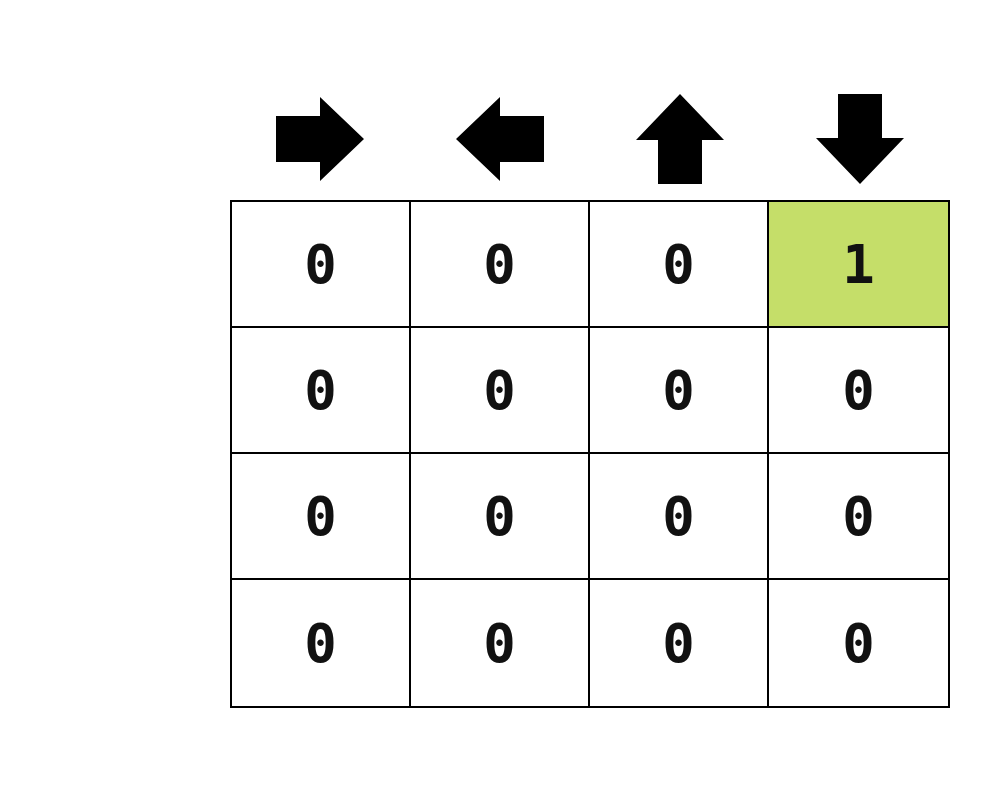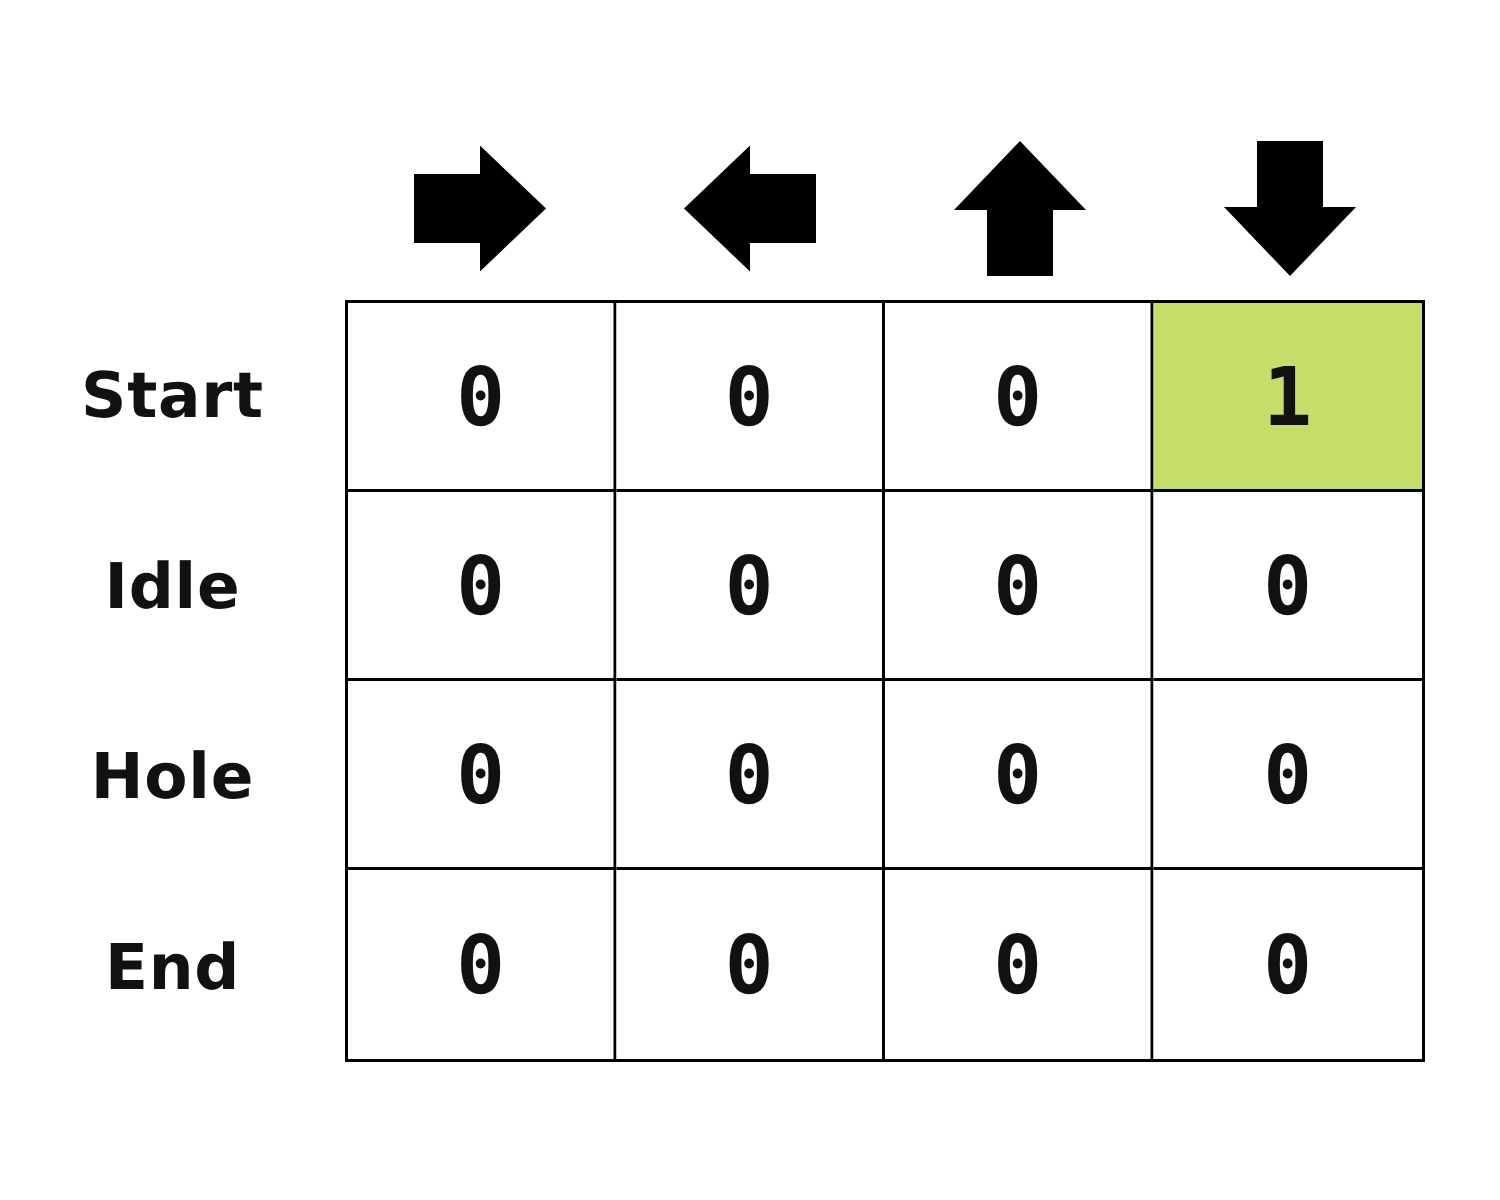--- a/index.html
+++ b/index.html
@@ -73,26 +73,20 @@
         <polygon points="44,0 88,46 66,46 66,90 22,90 22,46 0,46" fill="#000000"></polygon>
       </svg>
     </div>
     <div class="arrow-cell">
       <svg width="88" height="90" viewBox="0 0 88 90">
         <polygon points="22,0 66,0 66,44 88,44 44,90 0,44 22,44" fill="#000000"></polygon>
       </svg>
     </div>
   </div>
 
-  <div class="label-col">
-    <div class="row-label">Start</div>
-    <div class="row-label">Idle</div>
-    <div class="row-label">Hole</div>
-    <div class="row-label">End</div>
-  </div>
 
   <div class="grid">
     <div class="cell">0</div>
     <div class="cell">0</div>
     <div class="cell">0</div>
     <div class="cell last-col" style="background: rgb(197, 222, 105);">1</div>
 
     <div class="cell">0</div>
     <div class="cell">0</div>
     <div class="cell">0</div>

